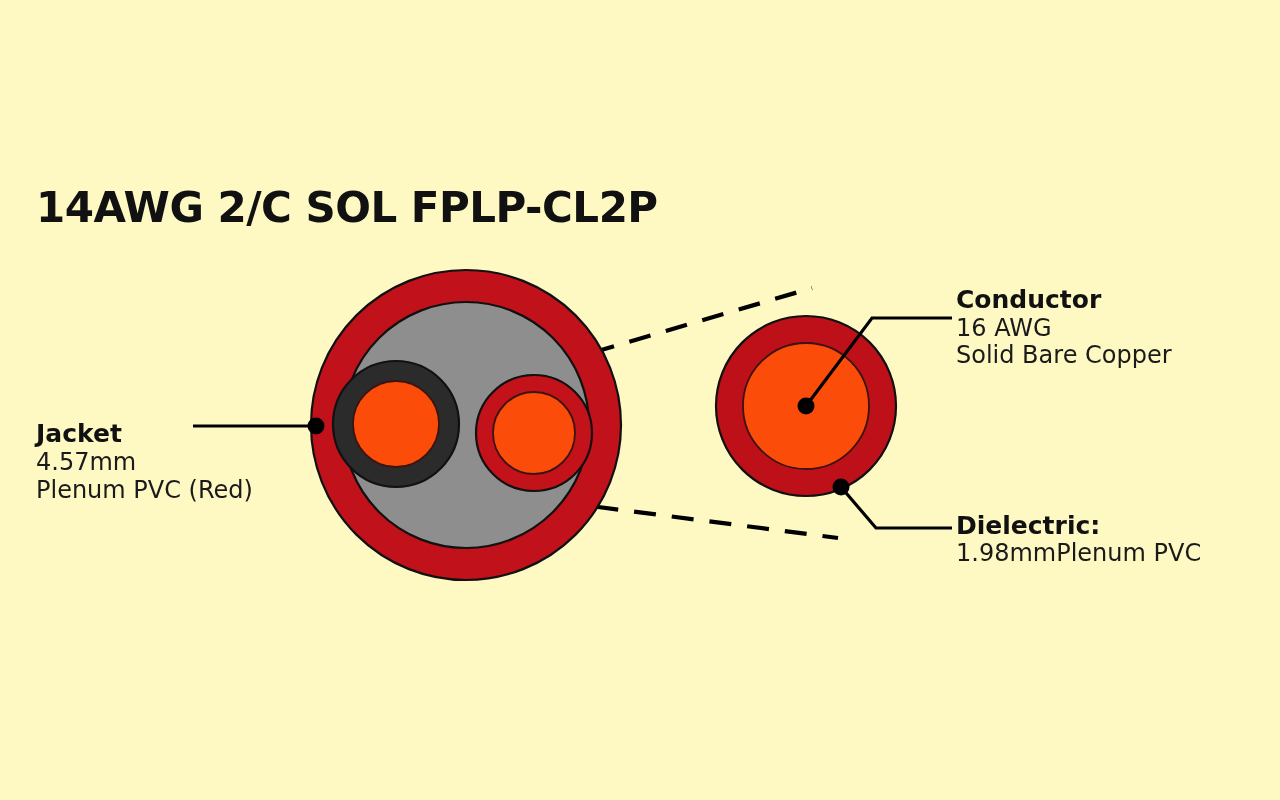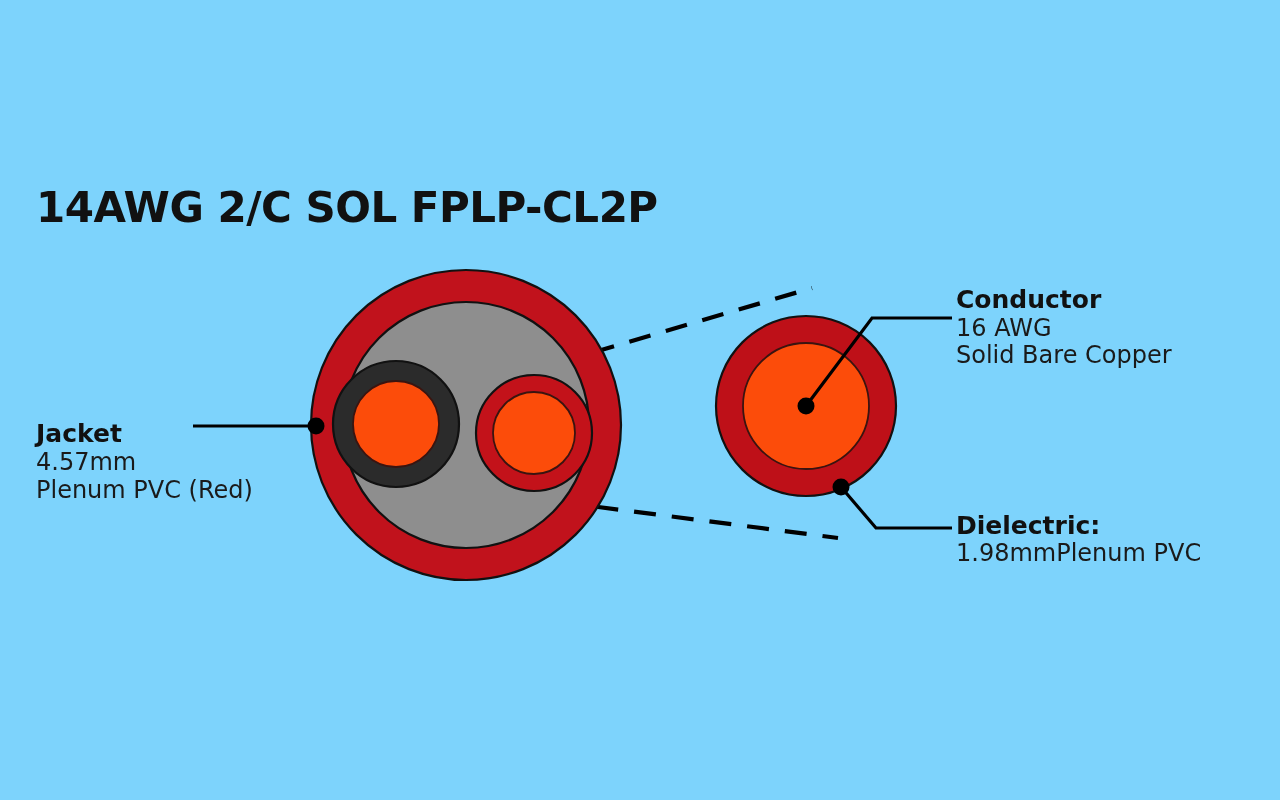--- a/index.html
+++ b/index.html
@@ -11,21 +11,21 @@
   body {
     width: 1280px;
     height: 800px;
     overflow: hidden;
     font-family: "DejaVu Sans", "Liberation Sans", sans-serif;
   }
   #diagram-root {
     position: relative;
     width: 1280px;
     height: 800px;
-    background: #7dd3fc;
+    background: #fef9c3;
   }
   svg.figure {
     position: absolute;
     left: 0;
     top: 0;
     width: 1280px;
     height: 800px;
     display: block;
   }
   

